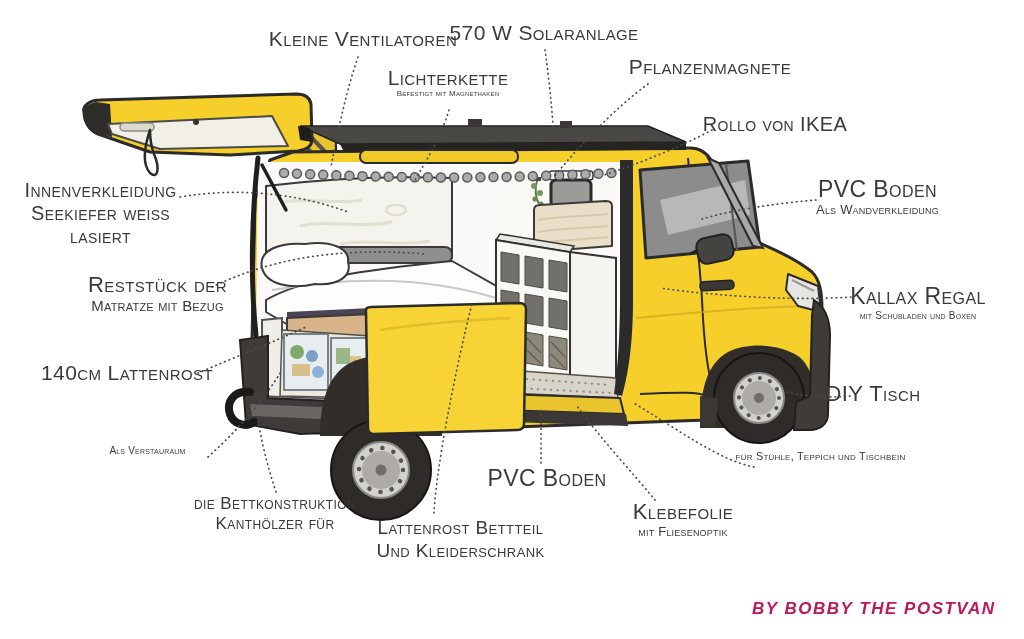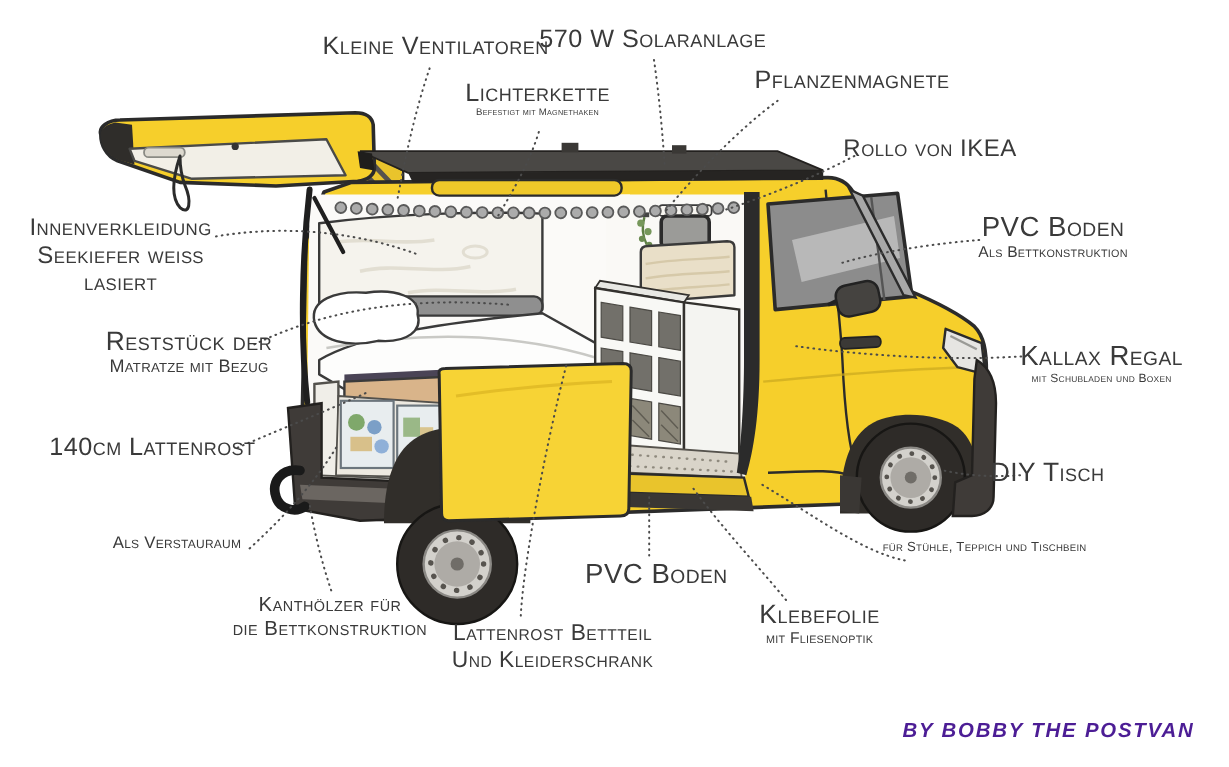--- a/index.html
+++ b/index.html
@@ -3,21 +3,21 @@
 <meta charset="utf-8">
 <style>
   html,body{margin:0;padding:0;background:#ffffff;}
   #canvas{position:relative;width:1024px;height:639px;background:#ffffff;overflow:hidden;
           font-family:"Liberation Sans",sans-serif;}
   #van-svg{position:absolute;left:0;top:0;}
   .label{position:absolute;text-align:center;color:#3a3a3a;font-variant:small-caps;
          line-height:1.1;letter-spacing:.4px;font-family:"Liberation Sans",sans-serif;}
   .label .l1{display:block;}
   .label .sub{display:block;margin-top:1px;letter-spacing:.2px;}
-  #credit{position:absolute;left:752px;top:599px;color:#4c1d95;font-weight:bold;
+  #credit{position:absolute;left:752px;top:599px;color:#be185d;font-weight:bold;
           font-style:italic;font-size:17px;letter-spacing:1.5px;}
 </style>
 </head>
 <body>
 
 <div id="canvas">
 
 <svg id="van-svg" width="1024" height="639" viewBox="0 0 1024 639">
 
   <g>
@@ -198,40 +198,40 @@
   <span class="l1">Seekiefer weiß lasiert</span>
 </div>
 <div class="label" style="left:60px;top:273px;width:195px;font-size:22px">
   <span class="l1">Reststück der</span>
   <span class="sub" style="font-size:15px">Matratze mit Bezug</span>
 </div>
 <div class="label" style="left:22px;top:361px;width:210px;font-size:21px">
   <span class="l1">140cm Lattenrost</span>
 </div>
 <div class="label" style="left:50px;top:444px;width:195px;font-size:22px">
-  <span class="sub" style="font-size:14px">Als Verstauraum</span>
+  <span class="sub" style="font-size:10px">Als Verstauraum</span>
 </div>
 <div class="label" style="left:180px;top:494px;width:190px;font-size:17px;line-height:1.2">
+  <span class="l1">die Bettkonstruktion</span>
   <span class="l1">Kanthölzer für</span>
-  <span class="l1">die Bettkonstruktion</span>
 </div>
 <div class="label" style="left:358px;top:517px;width:205px;font-size:19px;line-height:1.2">
   <span class="l1">Lattenrost Bettteil</span>
   <span class="l1">Und Kleiderschrank</span>
 </div>
 <div class="label" style="left:447px;top:466px;width:200px;font-size:23px">
   <span class="l1">PVC Boden</span>
 </div>
 <div class="label" style="left:583px;top:500px;width:200px;font-size:22px">
   <span class="l1">Klebefolie</span>
   <span class="sub" style="font-size:13px">mit Fliesenoptik</span>
 </div>
 <div class="label" style="left:775px;top:177px;width:205px;font-size:23px">
   <span class="l1">PVC Boden</span>
-  <span class="sub" style="font-size:13px">Als Bettkonstruktion</span>
+  <span class="sub" style="font-size:13px">Als Wandverkleidung</span>
 </div>
 <div class="label" style="left:813px;top:284px;width:210px;font-size:23px">
   <span class="l1">Kallax Regal</span>
   <span class="sub" style="font-size:10px">mit Schubladen und Boxen</span>
 </div>
 <div class="label" style="left:773px;top:382px;width:200px;font-size:22px">
   <span class="l1">DIY Tisch</span>
 </div>
 <div class="label" style="left:708px;top:449px;width:225px;font-size:24px">
   <span class="sub" style="font-size:11px">für Stühle, Teppich und Tischbein</span>

